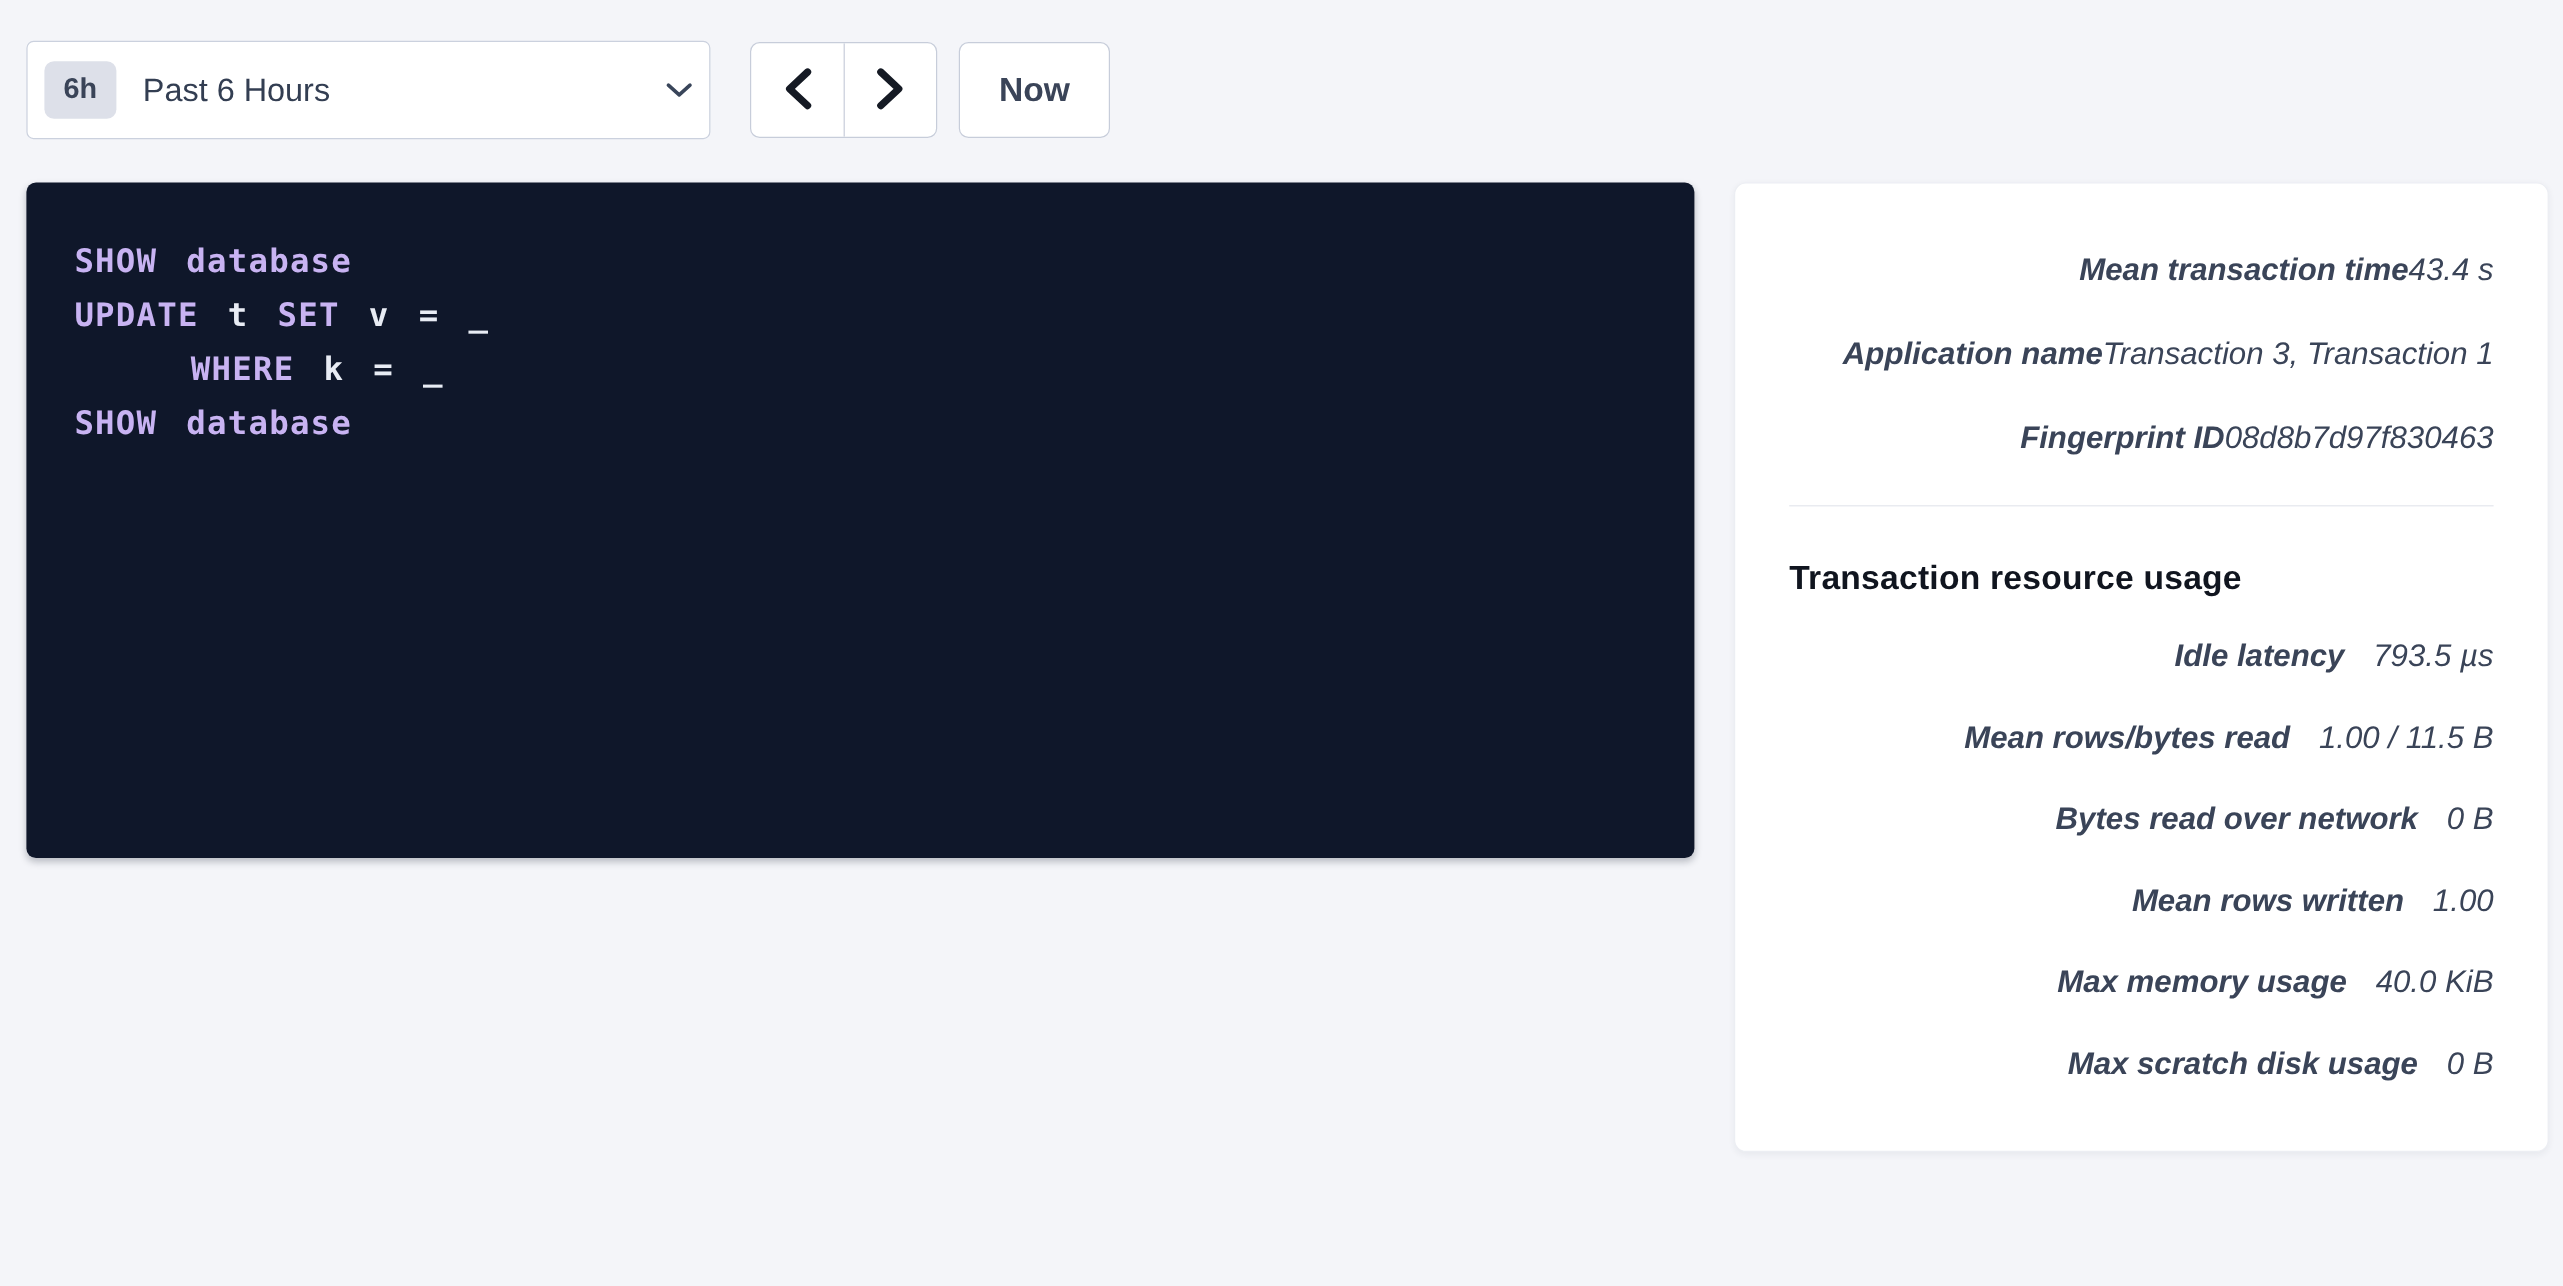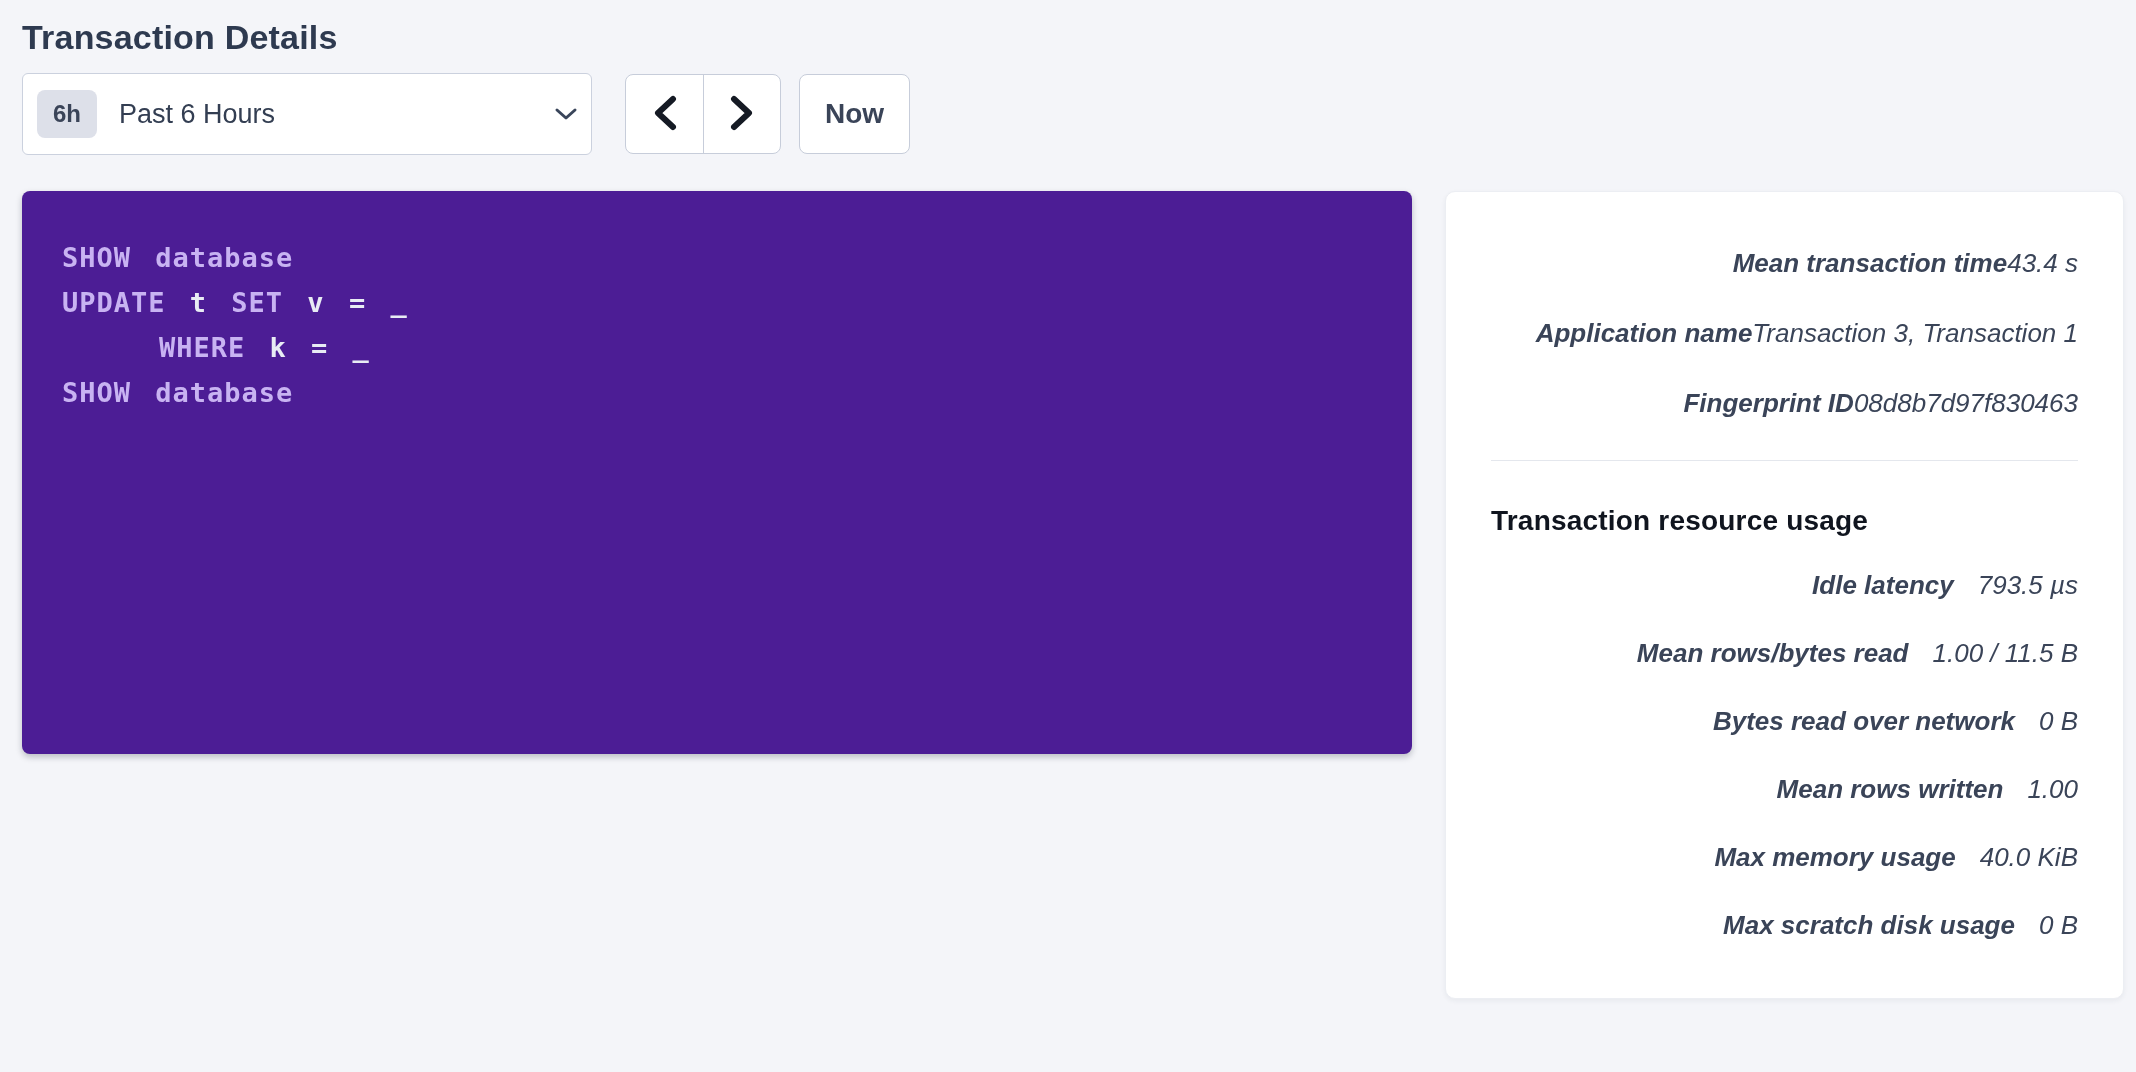--- a/index.html
+++ b/index.html
@@ -61,21 +61,21 @@
   .arrow-btn {
     width: 77px; height: 100%;
     background: transparent; border: none;
     display: flex; align-items: center; justify-content: center;
     cursor: pointer;
   }
   .arrow-btn + .arrow-btn { border-left: 1.5px solid #c7cdda; }
 
   .now-btn {
     margin-left: 18px;
-    width: 111px; height: 80px; align-self: center;
+    width: 126px; height: 80px; align-self: center;
     background: #ffffff;
     border: 1.5px solid #c7cdda;
     border-radius: 8px;
     font-family: inherit;
     font-size: 28px; font-weight: 700; color: #3a4458;
     cursor: pointer;
   }
 
   .subtitle {
     margin-top: 15px;
@@ -85,21 +85,21 @@
   .subtitle b { color: #263044; font-weight: 700; }
 
   
   .content-row {
     margin-top: 36px;
     display: flex; align-items: flex-start;
   }
 
   .sql-box {
     width: 1390px; height: 563px;
-    background: #4c1d95;
+    background: #0f172a;
     border-radius: 8px;
     box-shadow: 0 3px 6px rgba(16,24,38,0.25);
     padding: 44px 30px 0 40px;
   }
   .sql-code {
     font-family: "DejaVu Sans Mono", "Liberation Mono", monospace;
     font-size: 27px; line-height: 45px;
     font-weight: 700;
     letter-spacing: 1px;
     word-spacing: 7px;
@@ -132,21 +132,20 @@
     font-size: 28px; font-weight: 700; color: #10151f;
     letter-spacing: 0.2px;
   }
   .resource-rows .stat-row { height: 68px; gap: 24px; }
 </style>
 </head>
 <body>
 
 <div class="page">
 
-  <h1 class="page-title">Transaction Details</h1>
 
   <div class="controls-row">
 
     <div class="time-dropdown">
       <span class="range-badge">6h</span>
       <span class="range-label">Past 6 Hours</span>
       <span class="dd-caret">
         <svg width="26" height="18" viewBox="0 0 26 18">
           <polyline points="4,5 13,13 22,5" fill="none" stroke="#39455a" stroke-width="3" stroke-linecap="round" stroke-linejoin="round"></polyline>
         </svg>

